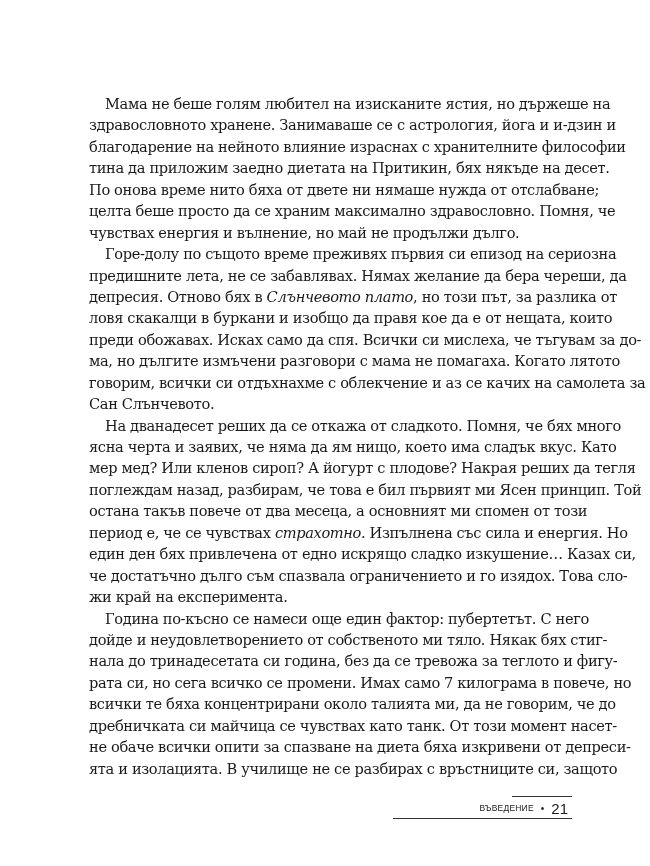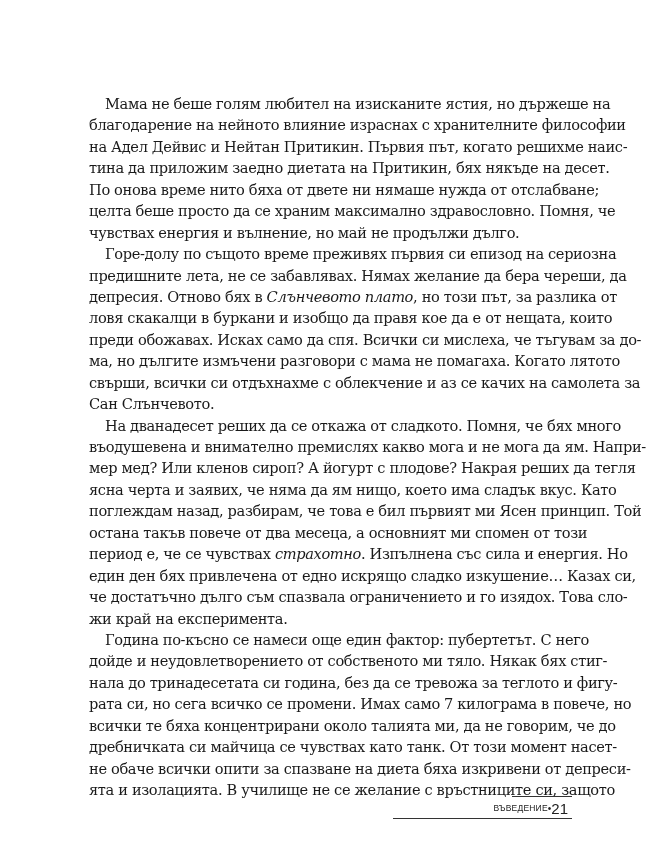--- a/index.html
+++ b/index.html
@@ -16,72 +16,71 @@
       white-space: nowrap; text-align: justify; text-align-last: justify;
       overflow: visible;
     }
     .line.indent { padding-left: 16px; }
     .line.last { text-align-last: left; }
     .line em { font-style: italic; }
     .footer-rule-top { position: absolute; left: 512px; top: 796px; width: 60px; height: 0; border-top: 1px solid #333; }
     .footer-rule-bottom { position: absolute; left: 393px; top: 818px; width: 179px; height: 0; border-top: 1px solid #333; }
     .footer {
       position: absolute; right: 82px; top: 799px; height: 18px;
-      display: flex; align-items: center; 
+      display: flex; align-items: center; gap: 7px;
       font-family: "Liberation Sans", sans-serif; color: #222;
     }
     .footer .section { font-size: 8.5px; letter-spacing: 0.2px; }
     .footer .bullet { font-size: 10px; }
     .footer .pagenum { font-size: 15px; text-align: center; }
   </style>
 </head>
 <body>
 
 <div class="page">
   <div class="text-block" id="text-block">
       <div>
         <span class="line indent">Мама не беше голям любител на изисканите ястия, но държеше на</span>
+        <span class="line">здравословното хранене. Занимаваше се с астрология, йога и и-дзин и</span>
         <span class="line">благодарение на нейното влияние израснах с хранителните философии</span>
-        <span class="line">на Адел Дейвис и Нейтан Притикин. Първия път, когато решихме наис-</span>
         <span class="line">тина да приложим заедно диетата на Притикин, бях някъде на десет.</span>
         <span class="line">По онова време нито бяха от двете ни нямаше нужда от отслабване;</span>
         <span class="line">целта беше просто да се храним максимално здравословно. Помня, че</span>
         <span class="line last">чувствах енергия и вълнение, но май не продължи дълго.</span>
       </div>
       <div>
         <span class="line indent">Горе-долу по същото време преживях първия си епизод на сериозна</span>
         <span class="line">предишните лета, не се забавлявах. Нямах желание да бера череши, да</span>
         <span class="line">депресия. Отново бях в <em>Слънчевото плато</em>, но този път, за разлика от</span>
         <span class="line">ловя скакалци в буркани и изобщо да правя кое да е от нещата, които</span>
         <span class="line">преди обожавах. Исках само да спя. Всички си мислеха, че тъгувам за до-</span>
         <span class="line">ма, но дългите измъчени разговори с мама не помагаха. Когато лятото</span>
-        <span class="line">свърши, всички си отдъхнахме с облекчение и аз се качих на самолета за</span>
+        <span class="line">говорим, всички си отдъхнахме с облекчение и аз се качих на самолета за</span>
         <span class="line last">Сан Слънчевото.</span>
       </div>
       <div>
         <span class="line indent">На дванадесет реших да се откажа от сладкото. Помня, че бях много</span>
-        <span class="line">въодушевена и внимателно премислях какво мога и не мога да ям. Напри-</span>
+        <span class="line">ясна черта и заявих, че няма да ям нищо, което има сладък вкус. Като</span>
         <span class="line">мер мед? Или кленов сироп? А йогурт с плодове? Накрая реших да тегля</span>
-        <span class="line">ясна черта и заявих, че няма да ям нищо, което има сладък вкус. Като</span>
         <span class="line">поглеждам назад, разбирам, че това е бил първият ми Ясен принцип. Той</span>
         <span class="line">остана такъв повече от два месеца, а основният ми спомен от този</span>
         <span class="line">период е, че се чувствах <em>страхотно</em>. Изпълнена със сила и енергия. Но</span>
         <span class="line">един ден бях привлечена от едно искрящо сладко изкушение… Казах си,</span>
         <span class="line">че достатъчно дълго съм спазвала ограничението и го изядох. Това сло-</span>
         <span class="line last">жи край на експеримента.</span>
       </div>
       <div>
         <span class="line indent">Година по-късно се намеси още един фактор: пубертетът. С него</span>
         <span class="line">дойде и неудовлетворението от собственото ми тяло. Някак бях стиг-</span>
         <span class="line">нала до тринадесетата си година, без да се тревожа за теглото и фигу-</span>
         <span class="line">рата си, но сега всичко се промени. Имах само 7 килограма в повече, но</span>
         <span class="line">всички те бяха концентрирани около талията ми, да не говорим, че до</span>
         <span class="line">дребничката си майчица се чувствах като танк. От този момент насет-</span>
         <span class="line">не обаче всички опити за спазване на диета бяха изкривени от депреси-</span>
-        <span class="line last">ята и изолацията. В училище не се желание с връстниците си, защото</span>
+        <span class="line last">ята и изолацията. В училище не се разбирах с връстниците си, защото</span>
       </div>
     </div>
 
   <div class="footer-rule-top"></div>
   <div class="footer">
     <span class="section">ВЪВЕДЕНИЕ</span>
     <span class="bullet">•</span>
     <span class="pagenum">21</span>
   </div>
   <div class="footer-rule-bottom"></div>

